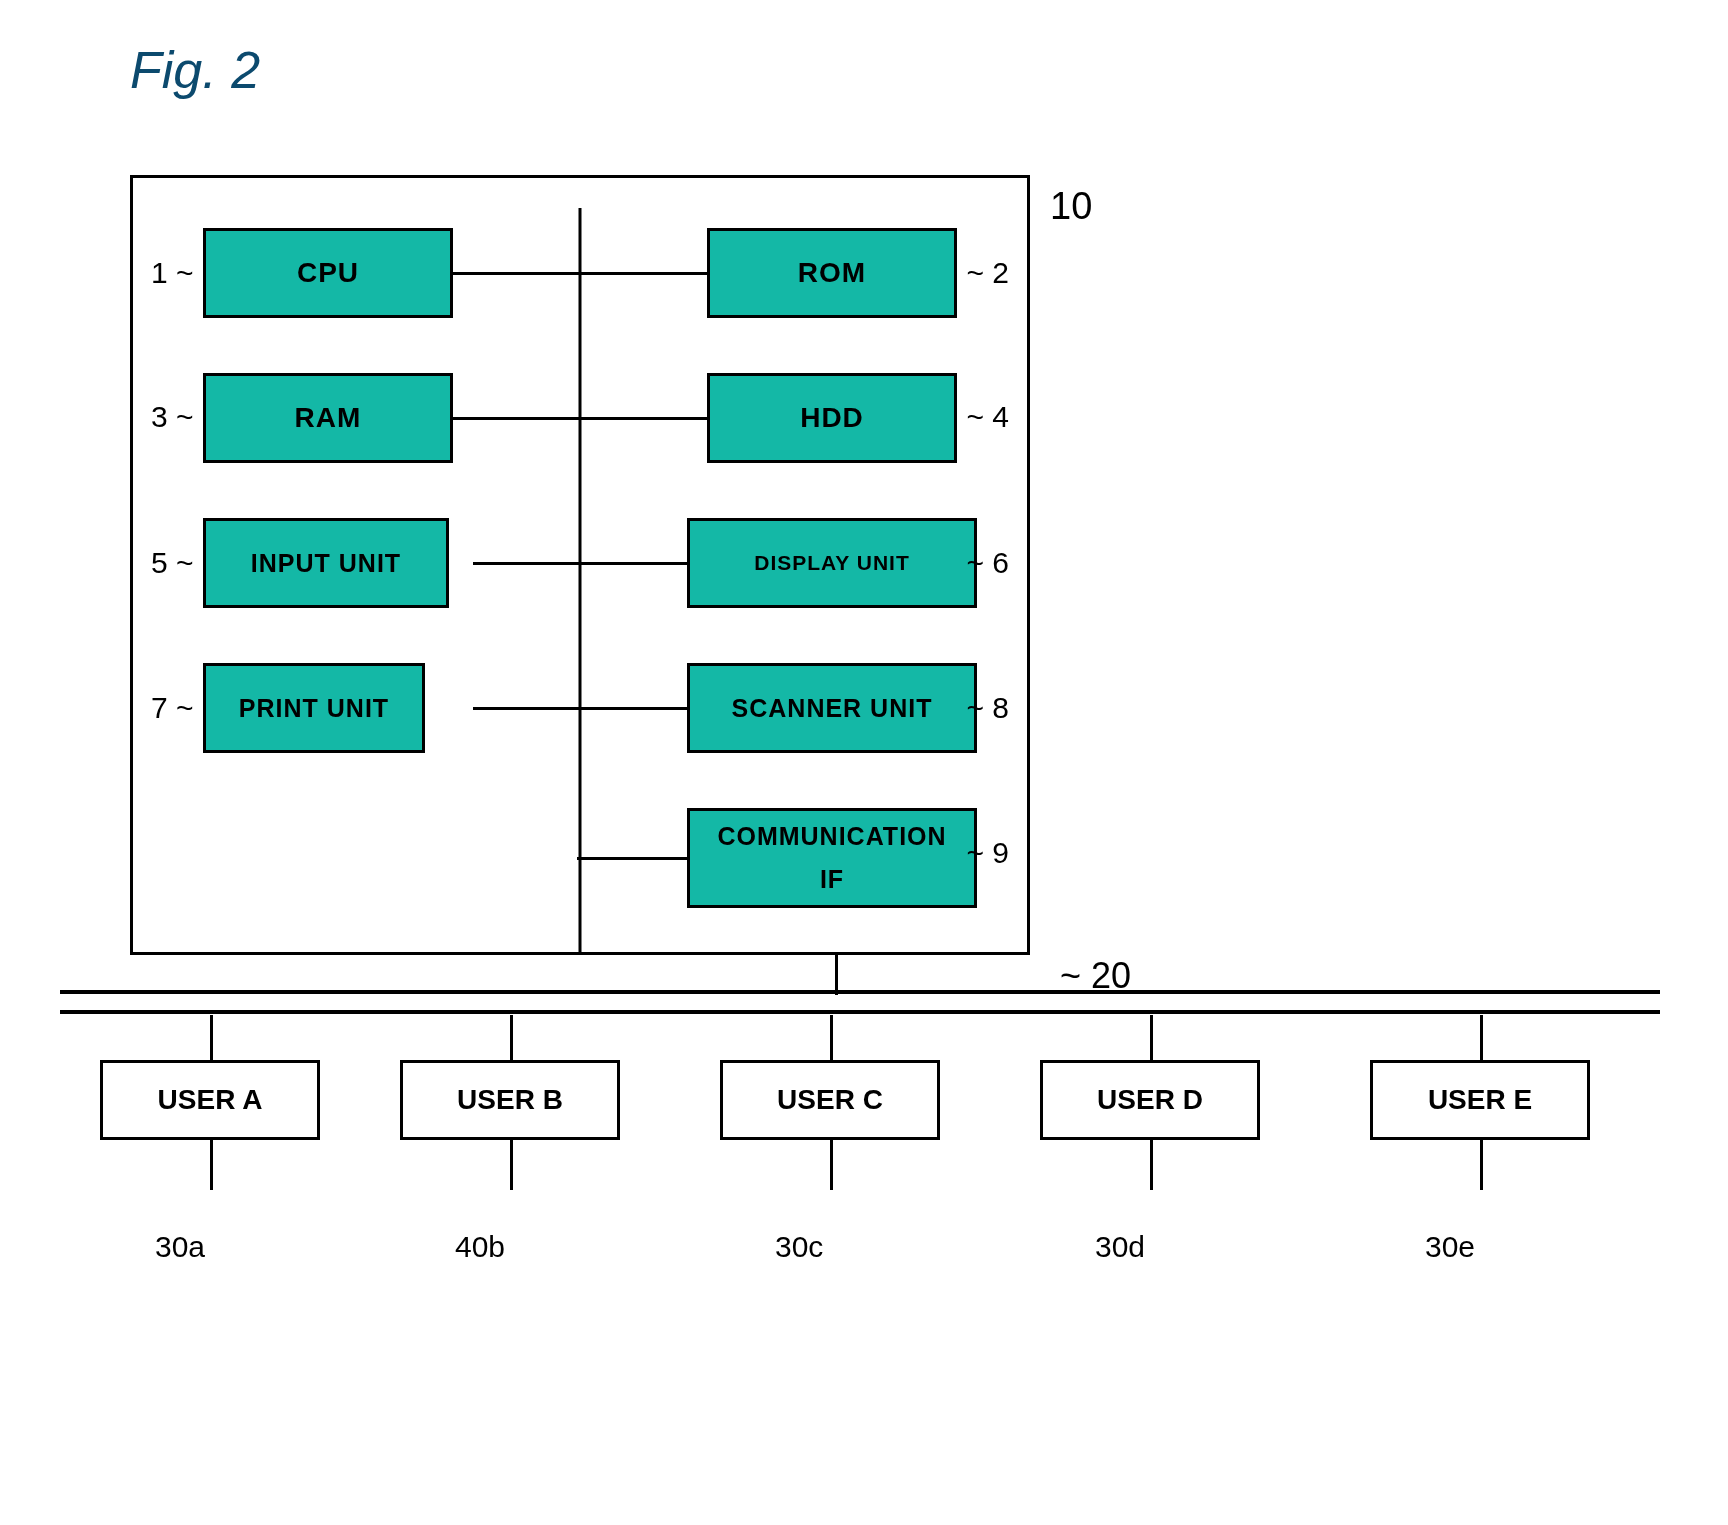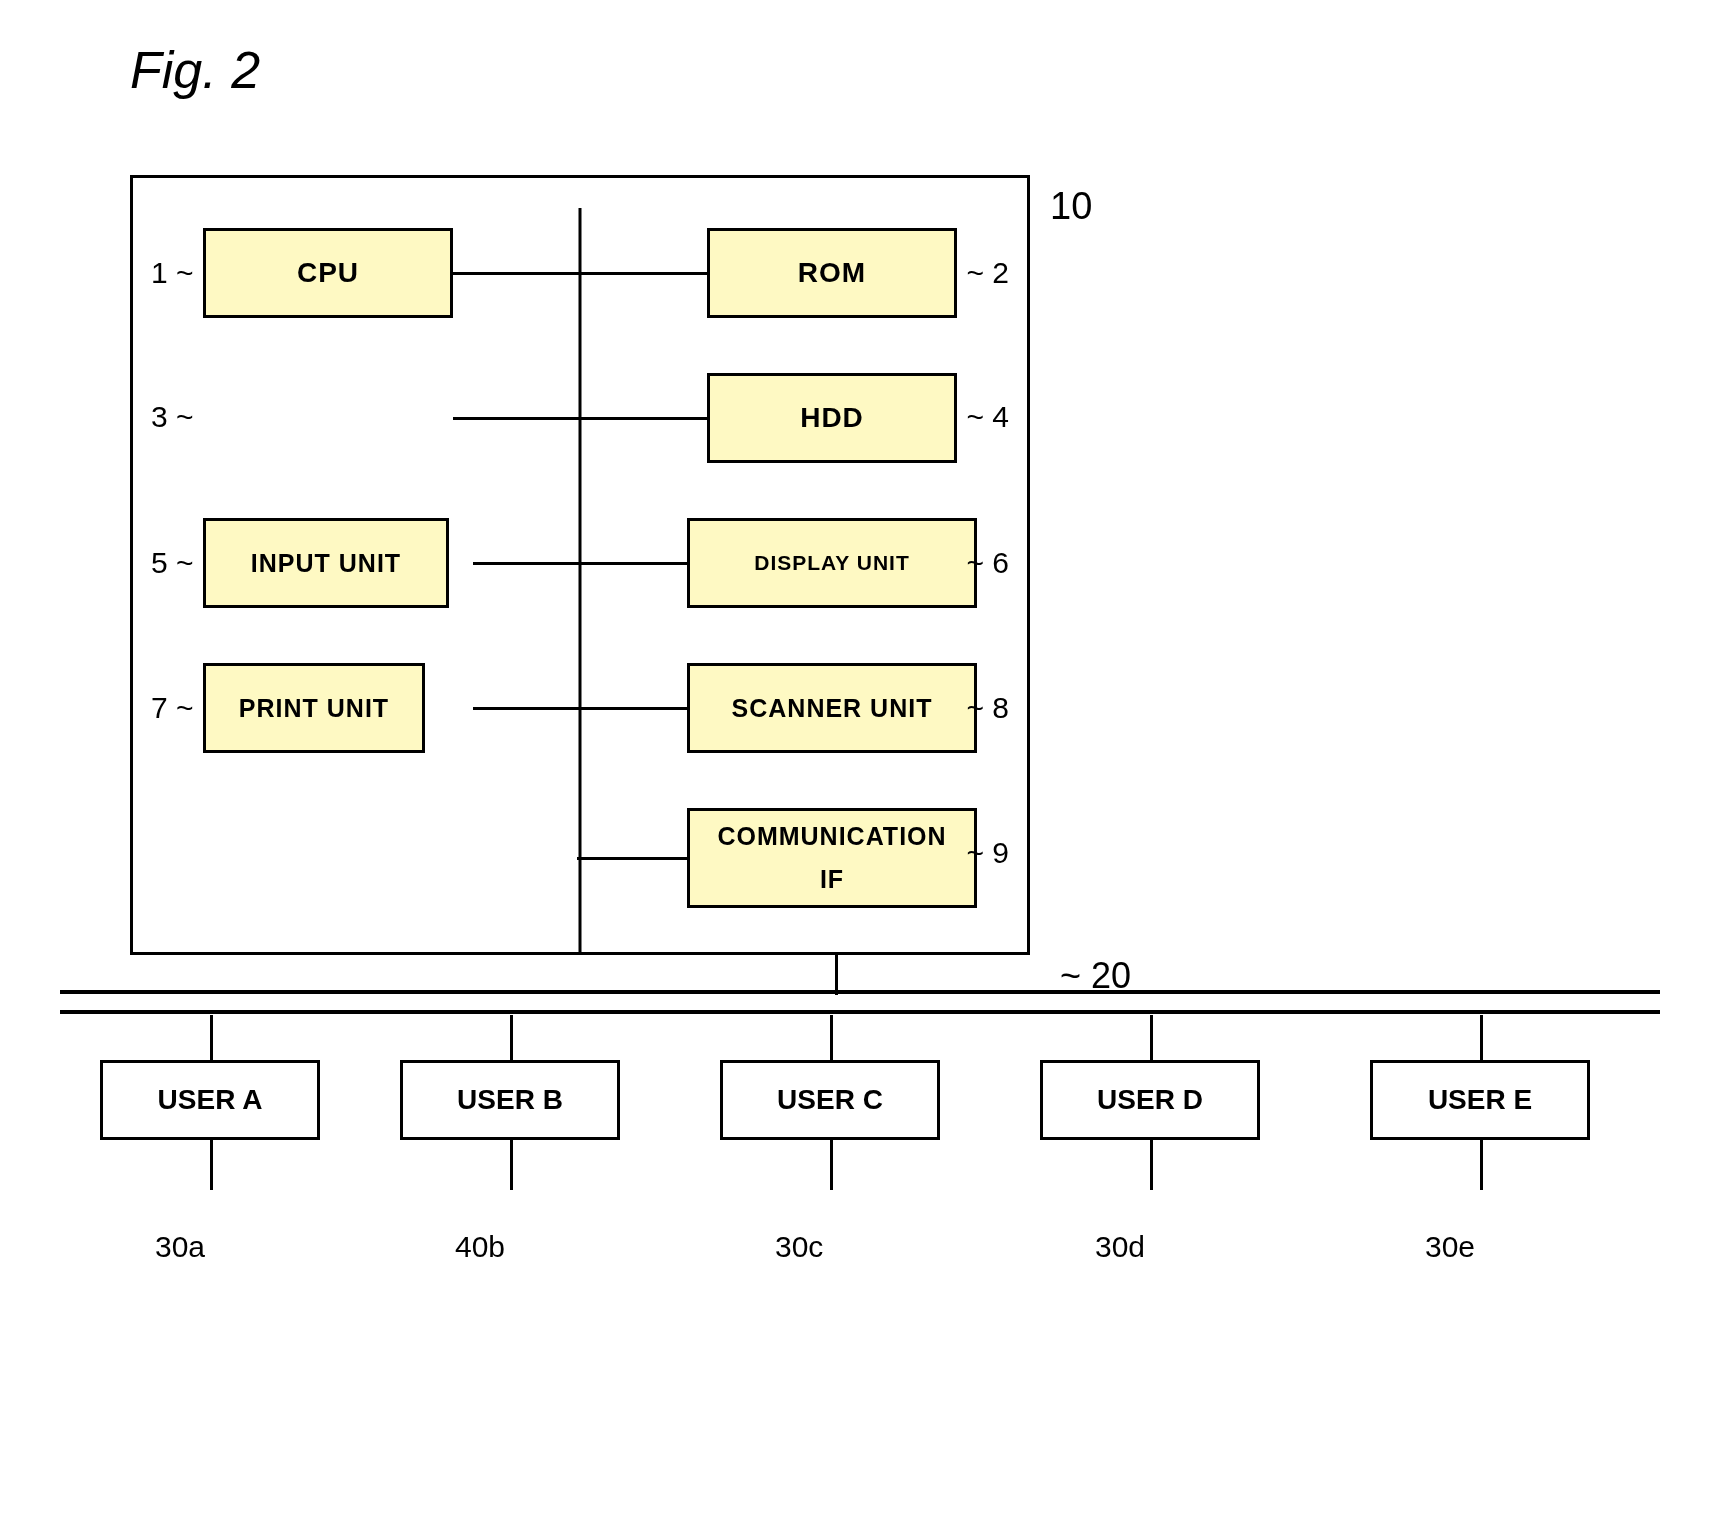--- a/index.html
+++ b/index.html
@@ -12,21 +12,21 @@
       overflow: hidden;
     }
 
     .fig-title {
       position: absolute;
       top: 40px;
       left: 130px;
       font-size: 52px;
       font-style: italic;
       font-weight: normal;
-      color: #000000;
+      color: #0c4a6e;
     }
 
     
     .system-box {
       position: absolute;
       top: 175px;
       left: 130px;
       width: 900px;
       height: 780px;
       border: 3px solid #000;
@@ -39,21 +39,21 @@
       top: 30px;
       left: 50%;
       width: 3px;
       height: calc(100% - 30px);
       background: #000;
       transform: translateX(-50%);
     }
 
     .comp-box {
       border: 3px solid #000;
-      background: #fef9c3;
+      background: #14b8a6;
       display: flex;
       align-items: center;
       justify-content: center;
       font-size: 28px;
       font-weight: bold;
       letter-spacing: 1px;
     }
 
     .comp-box-wide {
       width: 270px;
@@ -128,20 +128,23 @@
   <div class="comp-box comp-box-wide" style="position:absolute; top:50px; right:70px; width:250px; height:90px;">
     <span>ROM</span>
   </div>
 
   <div style="position:absolute; top:94px; right:320px; width:130px; height:3px; background:#000;"></div>
 
   <div class="ref-label" style="top:78px; right:18px;">
     ~ <span>2</span>
   </div>
 
+  <div class="comp-box comp-box-wide" style="position:absolute; top:195px; left:70px; width:250px; height:90px;">
+    <span>RAM</span>
+  </div>
   <div style="position:absolute; top:239px; left:320px; width:130px; height:3px; background:#000;"></div>
   <div class="ref-label" style="top:222px; left:18px;">
     <span>3</span> ~
   </div>
 
   <div class="comp-box comp-box-wide" style="position:absolute; top:195px; right:70px; width:250px; height:90px;">
     <span>HDD</span>
   </div>
   <div style="position:absolute; top:239px; right:320px; width:130px; height:3px; background:#000;"></div>
   <div class="ref-label" style="top:222px; right:18px;">

